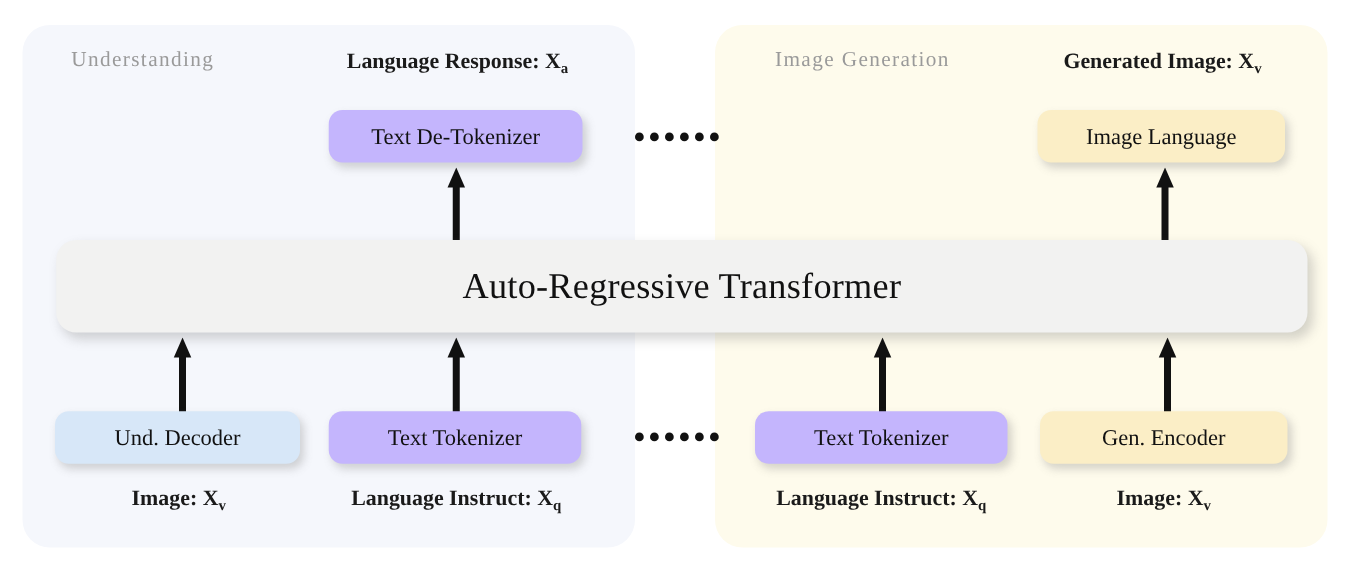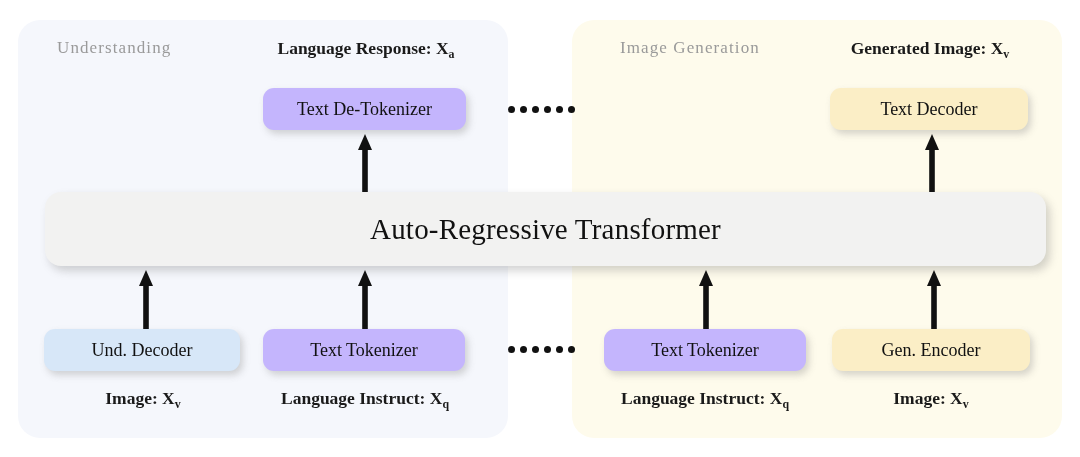--- a/index.html
+++ b/index.html
@@ -148,21 +148,21 @@
   <div class="panel-label" id="label-generation">Image Generation</div>
 
   <div class="caption" id="cap-generated-img">
     <span>Generated Image: X</span><sub>v</sub>
   </div>
   <div class="caption" id="cap-lang-response">
     <span>Language Response: X</span><sub>a</sub>
   </div>
 
   <div class="box box-grey" id="box-text-detokenizer">Text De-Tokenizer</div>
-  <div class="box box-yellow" id="box-image-decoder">Text Decoder</div>
+  <div class="box box-yellow" id="box-image-decoder">Image Language</div>
 
   <div class="arrow" id="arrow-detok">
     <svg width="16" height="58" viewBox="0 0 16 58">
       <polygon points="8,0 15,16 1,16" fill="#111111"></polygon>
       <rect x="5.2" y="14" width="5.6" height="44" fill="#111111"></rect>
     </svg>
   </div>
   <div class="arrow" id="arrow-decoder">
     <svg width="16" height="58" viewBox="0 0 16 58">
       <polygon points="8,0 15,16 1,16" fill="#111111"></polygon>

